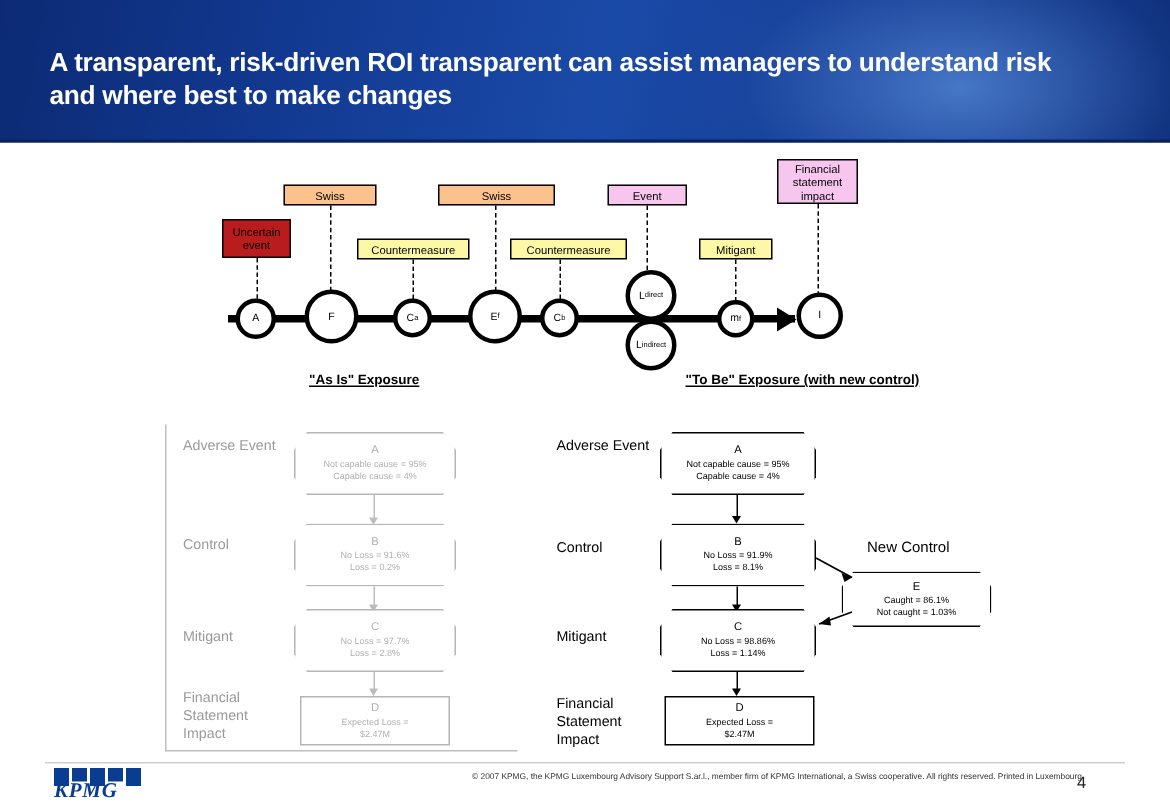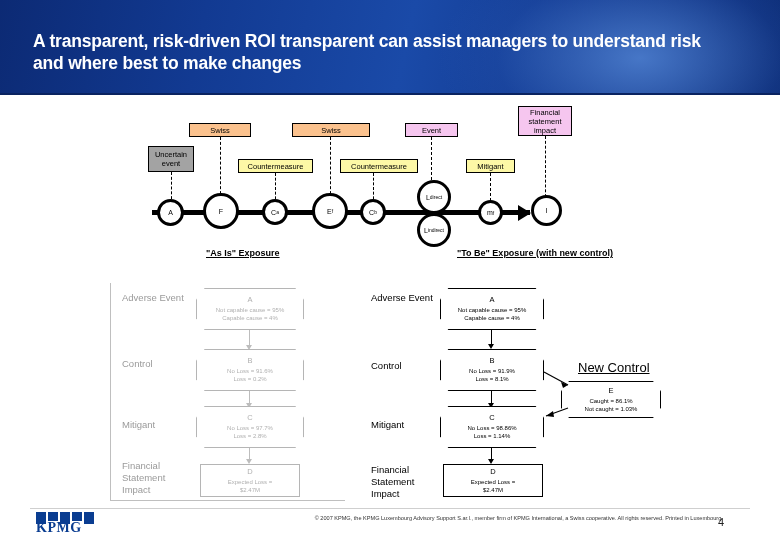--- a/index.html
+++ b/index.html
@@ -27,21 +27,21 @@
   }
   
   .box{
     position:absolute;border:1px solid #000;box-sizing:border-box;
     display:flex;align-items:center;justify-content:center;text-align:center;
     font-size:7.5px;color:#000;line-height:9px;
   }
   .fault{background:#fbc28e;}
   .loss{background:#f6c6ef;}
   .cm{background:#fdf8a6;}
-  .uncertain{background:#a3a3a3;}
+  .uncertain{background:#b91c1c;}
   .dash{
     position:absolute;border-left:1px dashed #000;width:0;
   }
   .circ{
     position:absolute;border:3px solid #000;border-radius:50%;background:#fff;
     display:flex;align-items:center;justify-content:center;
     font-size:7px;color:#000;box-sizing:border-box;z-index:3;
   }
   .circ sub{font-size:5px;}
   .axis{
@@ -77,34 +77,34 @@
   .ghostbox{border-color:#b5b5b5;color:#b0b0b0;}
   .ghostbox .ttl{color:#b0b0b0;}
   .vline{position:absolute;width:1px;background:#000;}
   .vline.ghost{background:#bdbdbd;}
   .vhead{
     position:absolute;width:0;height:0;
     border-left:3px solid transparent;border-right:3px solid transparent;
     border-top:5px solid #000;
   }
   .vhead.ghost{border-top-color:#bdbdbd;}
-  .newctl-lbl{position:absolute;font-size:13px;color:#000;text-decoration:underline;}
+  .newctl-lbl{position:absolute;font-size:10px;color:#000;}
   .divider{position:absolute;background:#bfbfbf;}
   
   #footer-rule{position:absolute;left:30px;top:508px;width:720px;height:1px;background:#cfcfcf;}
   #kpmg-logo{
     position:absolute;left:36px;top:512px;width:66px;height:22px;
   }
   #kpmg-logo .bars{
     position:absolute;left:0;top:0;width:66px;height:12px;display:flex;gap:2px;
   }
   #kpmg-logo .bars i{display:block;background:#0a3d91;}
   #kpmg-logo .word{
     position:absolute;left:0;top:9px;width:66px;height:13px;
-    color:#0a3d91;font-family:"Liberation Serif", serif;font-weight:bold;
+    color:#0a3d91;font-family:"Liberation Serif", serif;font-style:italic;font-weight:bold;
     font-size:14px;letter-spacing:0.5px;line-height:13px;
   }
   #copyright{
     position:absolute;left:170px;top:515px;width:450px;
     font-size:3.6px;color:#333;line-height:5px;text-align:center;
     transform:scale(1.55);transform-origin:left top;white-space:nowrap;
   }
   #pagenum{
     position:absolute;left:718px;top:516px;font-size:11px;color:#222;
   }

